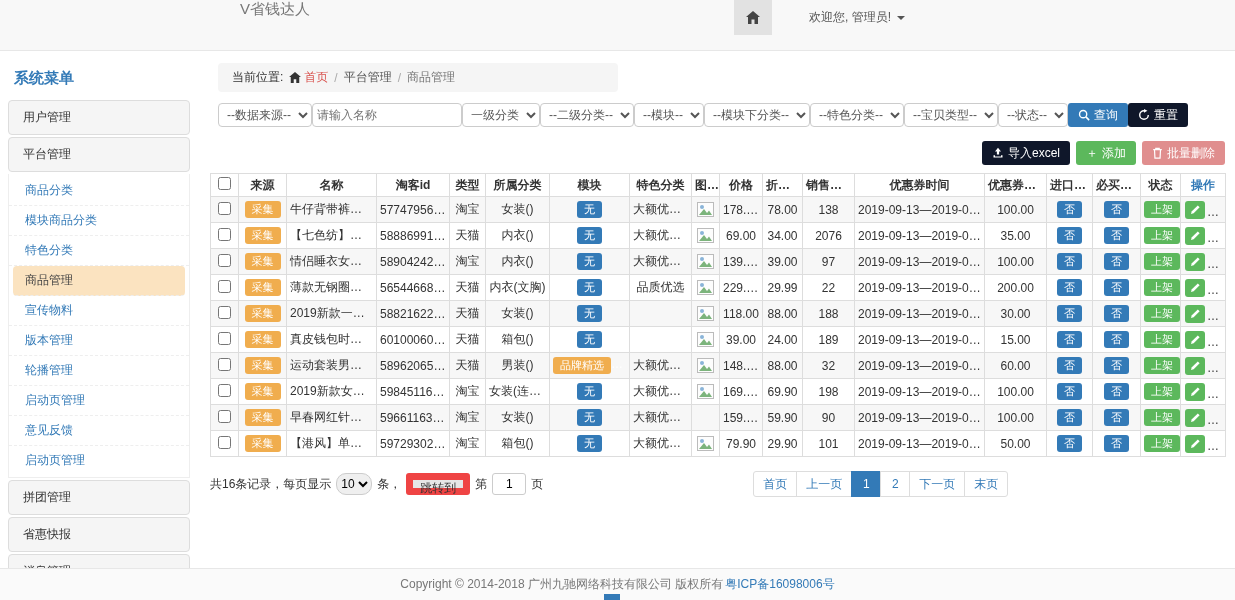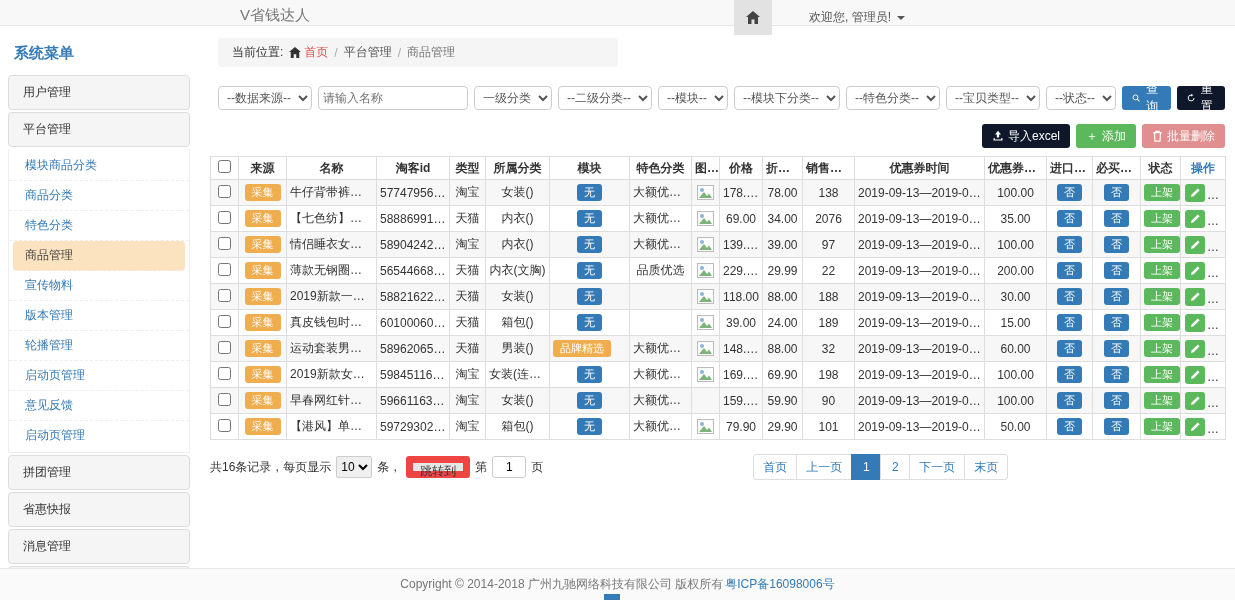--- a/index.html
+++ b/index.html
@@ -1,21 +1,21 @@
 <!DOCTYPE html>
 <html><head>
 <meta charset="utf-8">
 <style>
   * { margin:0; padding:0; box-sizing:border-box; }
   html,body { width:1235px; height:600px; overflow:hidden; background:#fff;
     font-family:"Liberation Sans","DejaVu Sans",sans-serif; font-size:12px; color:#333; }
 
   
-  .topbar { height:26px; background:#f8f8f8; border-bottom:1px solid #e7e7e7;
-    display:flex; align-items:flex-end; position:relative; }
+  .topbar { height:51px; background:#f8f8f8; border-bottom:1px solid #e7e7e7;
+    display:flex; align-items:flex-start; position:relative; }
   .brand { margin-left:240px; font-size:15px; color:#777; }
   .topbar-right { position:absolute; right:330px; top:0; height:35px; display:flex; align-items:center;gap:23px; }
   .home-btn { width:38px; height:35px; background:#e2e2e2; display:flex; align-items:center; justify-content:center; cursor:pointer; }
   .welcome { margin-left:14px; color:#555; cursor:pointer; display:flex; align-items:center; gap:6px; }
   .caret { width:0; height:0; border-left:4px solid transparent; border-right:4px solid transparent; border-top:4px solid #555; display:inline-block; }
 
   
   .layout { display:flex; align-items:flex-start; }
   .sidebar { width:182px; margin:8px 0 0 8px; }
   .side-title { color:#337ab7; font-size:15px; font-weight:bold; padding:10px 6px 12px 6px; }
@@ -31,21 +31,21 @@
   
   .breadcrumb { background:#f5f5f5; border-radius:4px; width:400px; margin-left:8px;
     padding:6px 14px; display:flex; align-items:center; gap:6px; color:#555; }
   .breadcrumb .loc { color:#333; }
   .breadcrumb .home-link { color:#d9534f; cursor:pointer; display:flex; align-items:center; gap:3px; }
   .breadcrumb .sep { color:#aaa; }
   .crumb-link { color:#555; cursor:pointer; }
   .crumb-current { color:#777; }
 
   
-  .filters { display:flex; align-items:center; gap:6px; margin:19px 0 0 8px; flex-wrap:nowrap; }
+  .filters { display:flex; align-items:center; margin:11px 0 0 8px; flex-wrap:nowrap; }
   .filters select, .filters input[type=text] {
     height:24px; border:1px solid #ccc; border-radius:4px; font-size:12px; color:#555;
     padding:0 4px; background:#fff; font-family:inherit; }
   .filters input[type=text] { width:150px; }
   .btn { border:none; border-radius:3px; color:#fff; font-size:12px; height:24px;
     padding:0 10px; cursor:pointer; display:inline-flex; align-items:center; gap:4px; font-family:inherit; }
   .btn-primary { background:#337ab7; }
   .btn-info { background:#0f172a; }
   .btn-success { background:#5cb85c; }
   .btn-salmon { background:#e08e8e; }
@@ -67,21 +67,21 @@
   .badge-green { background:#5cb85c; cursor:pointer; }
   .op-btn { display:inline-flex; align-items:center; justify-content:center; width:20px; height:18px;
     border:none; border-radius:3px; cursor:pointer; margin:0 1px; padding:0; }
   .op-edit { background:#5cb85c; }
   .op-del { background:#d9534f; }
   .img-ph { display:inline-block; width:17px; height:15px; vertical-align:middle; }
 
   
   .pager-row { display:flex; align-items:center; margin-top:14px; }
   .pager-left { display:flex; align-items:center; gap:5px; color:#333; margin-left:0; }
-  .pager-left select { height:22px; border:1px solid #ccc; border-radius:2px; font-size:12px; font-family:inherit; }
+  .pager-left select { height:22px; border:1px solid #ccc; border-radius:10px; font-size:12px; font-family:inherit; }
   .jump-btn { background:#e6e6e6; border:7px solid #ef4444; border-radius:3px; height:22px;
     padding:0 7px; font-size:12px; color:#333; cursor:pointer; font-family:inherit; }
   .page-input { width:34px; height:22px; border:1px solid #ccc; border-radius:3px; text-align:center; font-size:12px; font-family:inherit; }
   .pagination { display:flex; margin-left:210px; }
   .page-btn { min-width:30px; padding:0 9px; height:26px; display:flex; align-items:center; justify-content:center;
     border:1px solid #ddd; background:#fff; color:#337ab7; cursor:pointer; margin-left:-1px; }
   .page-btn:first-child { border-radius:3px 0 0 3px; margin-left:0; }
   .page-btn:last-child { border-radius:0 3px 3px 0; }
   .page-btn.active { background:#337ab7; border-color:#337ab7; color:#fff; }
 
@@ -110,22 +110,22 @@
 </div>
 
 <div class="layout">
 
   <aside class="sidebar">
     <div class="side-title">系统菜单</div>
     <div id="side-menu">
         <div class="side-group">用户管理</div>
         <div class="side-group">平台管理</div>
         <div class="side-sub">
+          <div class="side-sub-item">商品分类</div>
           <div class="side-sub-item">模块商品分类</div>
-          <div class="side-sub-item">商品分类</div>
           <div class="side-sub-item">特色分类</div>
           <div class="side-sub-item active">商品管理</div>
           <div class="side-sub-item">宣传物料</div>
           <div class="side-sub-item">版本管理</div>
           <div class="side-sub-item">轮播管理</div>
           <div class="side-sub-item">启动页管理</div>
           <div class="side-sub-item">意见反馈</div>
           <div class="side-sub-item">启动页管理</div>
         </div>
         <div class="side-group">拼团管理</div>

